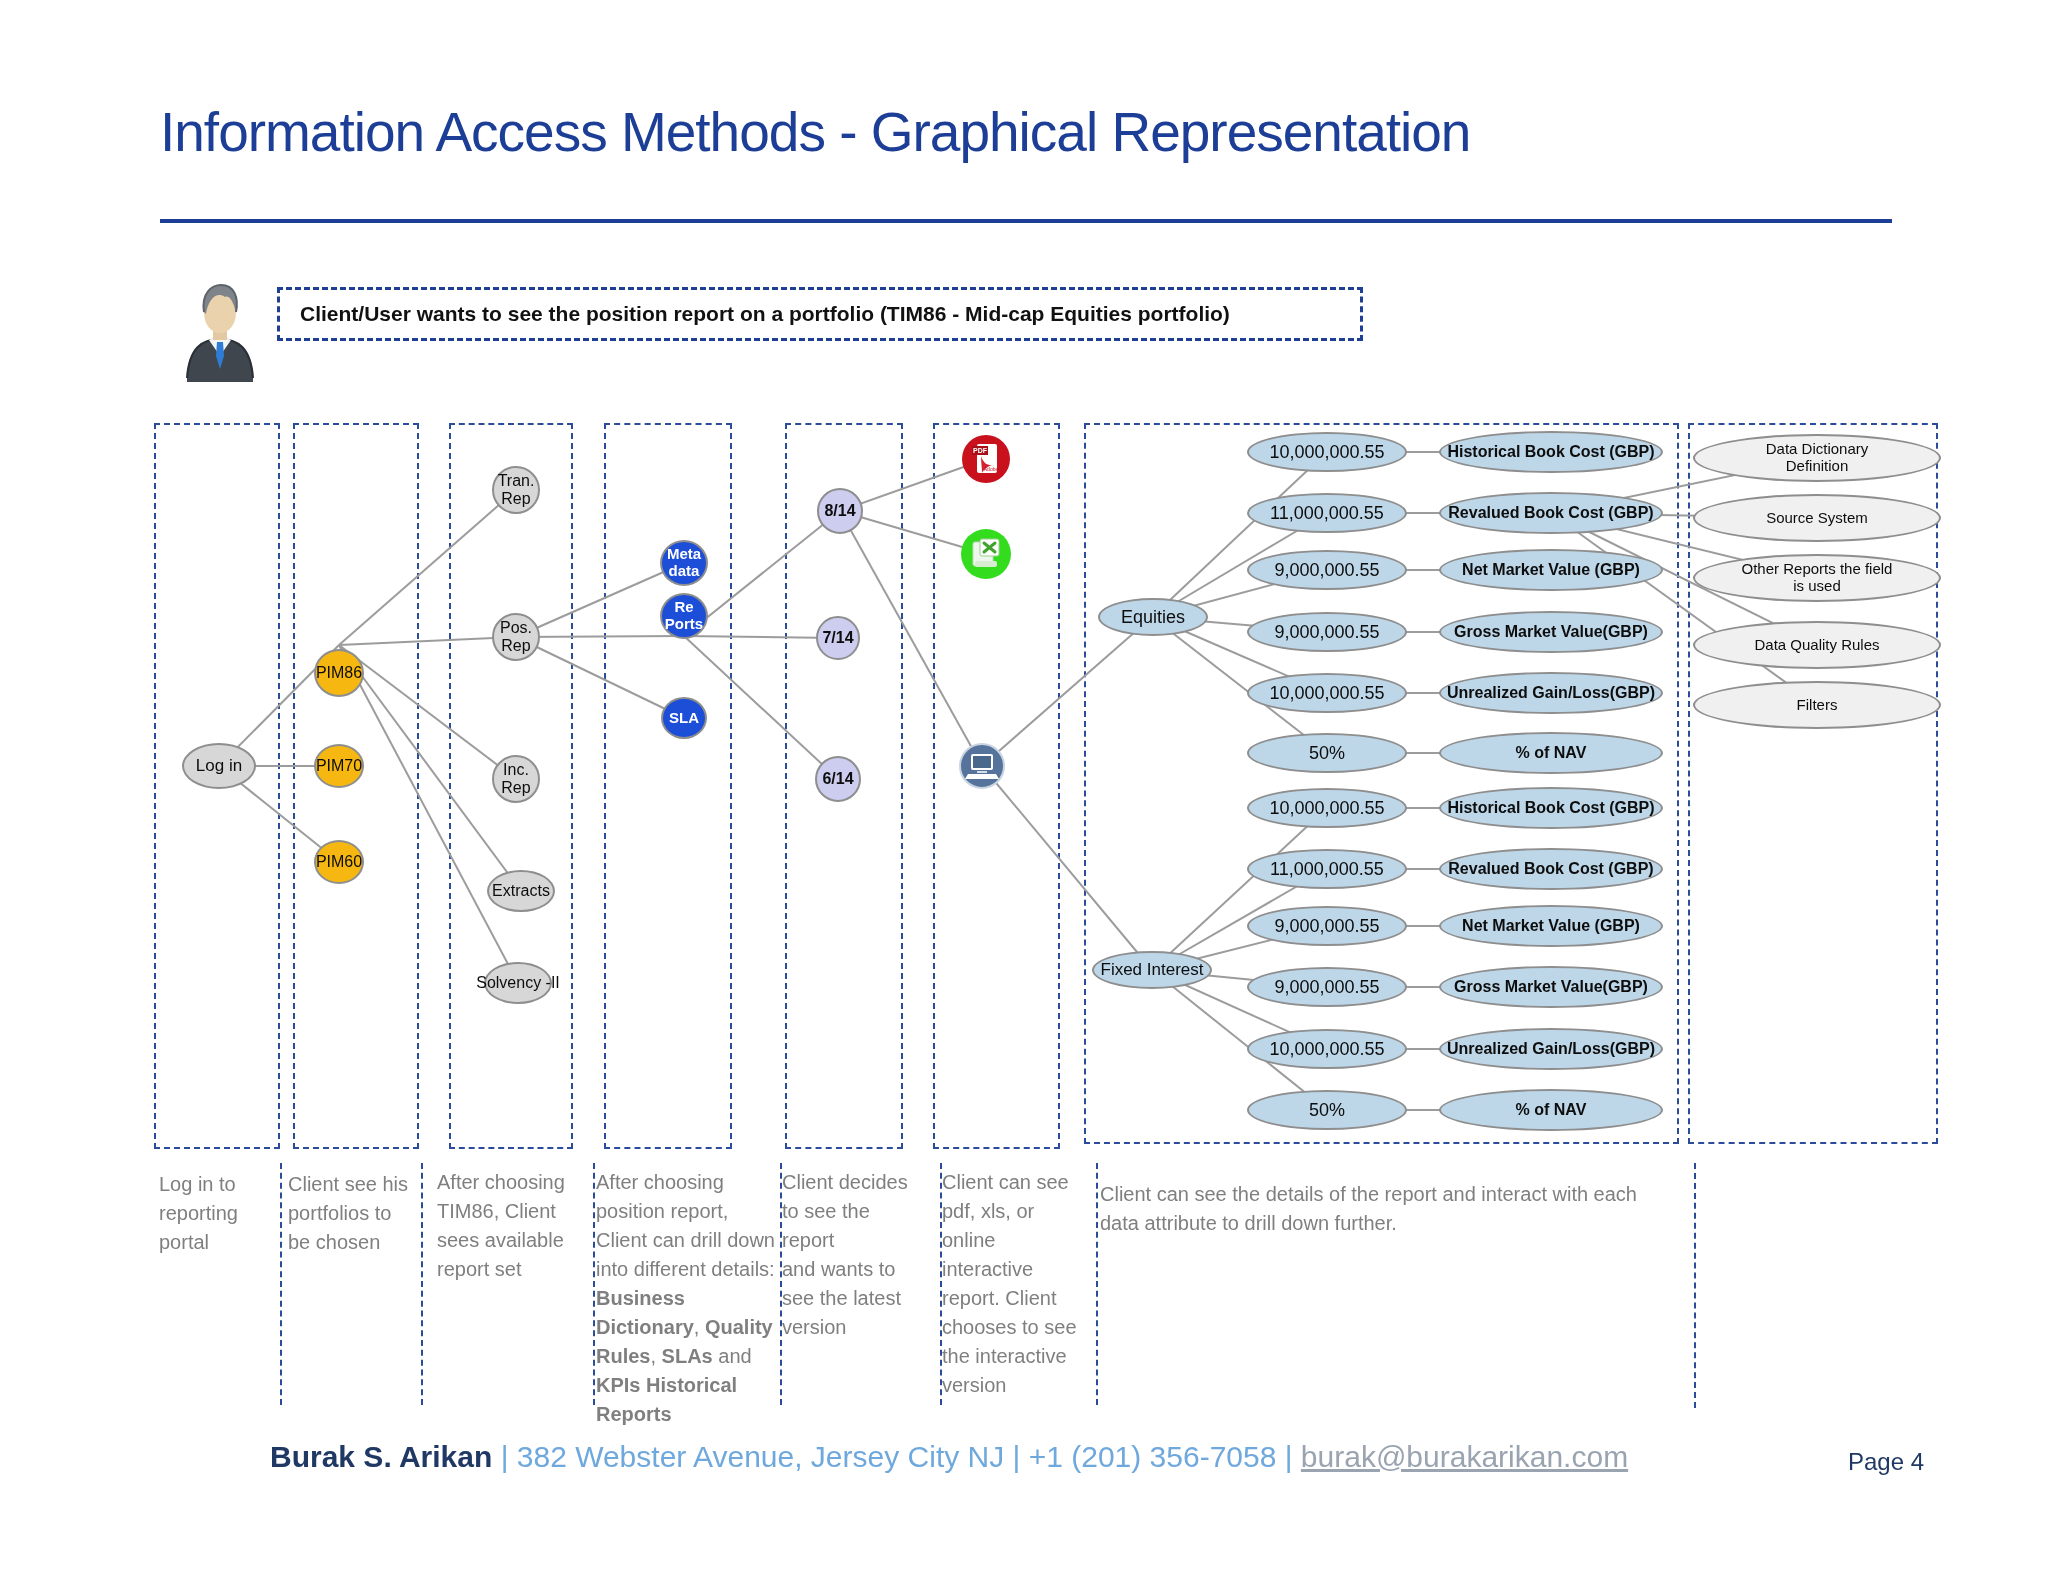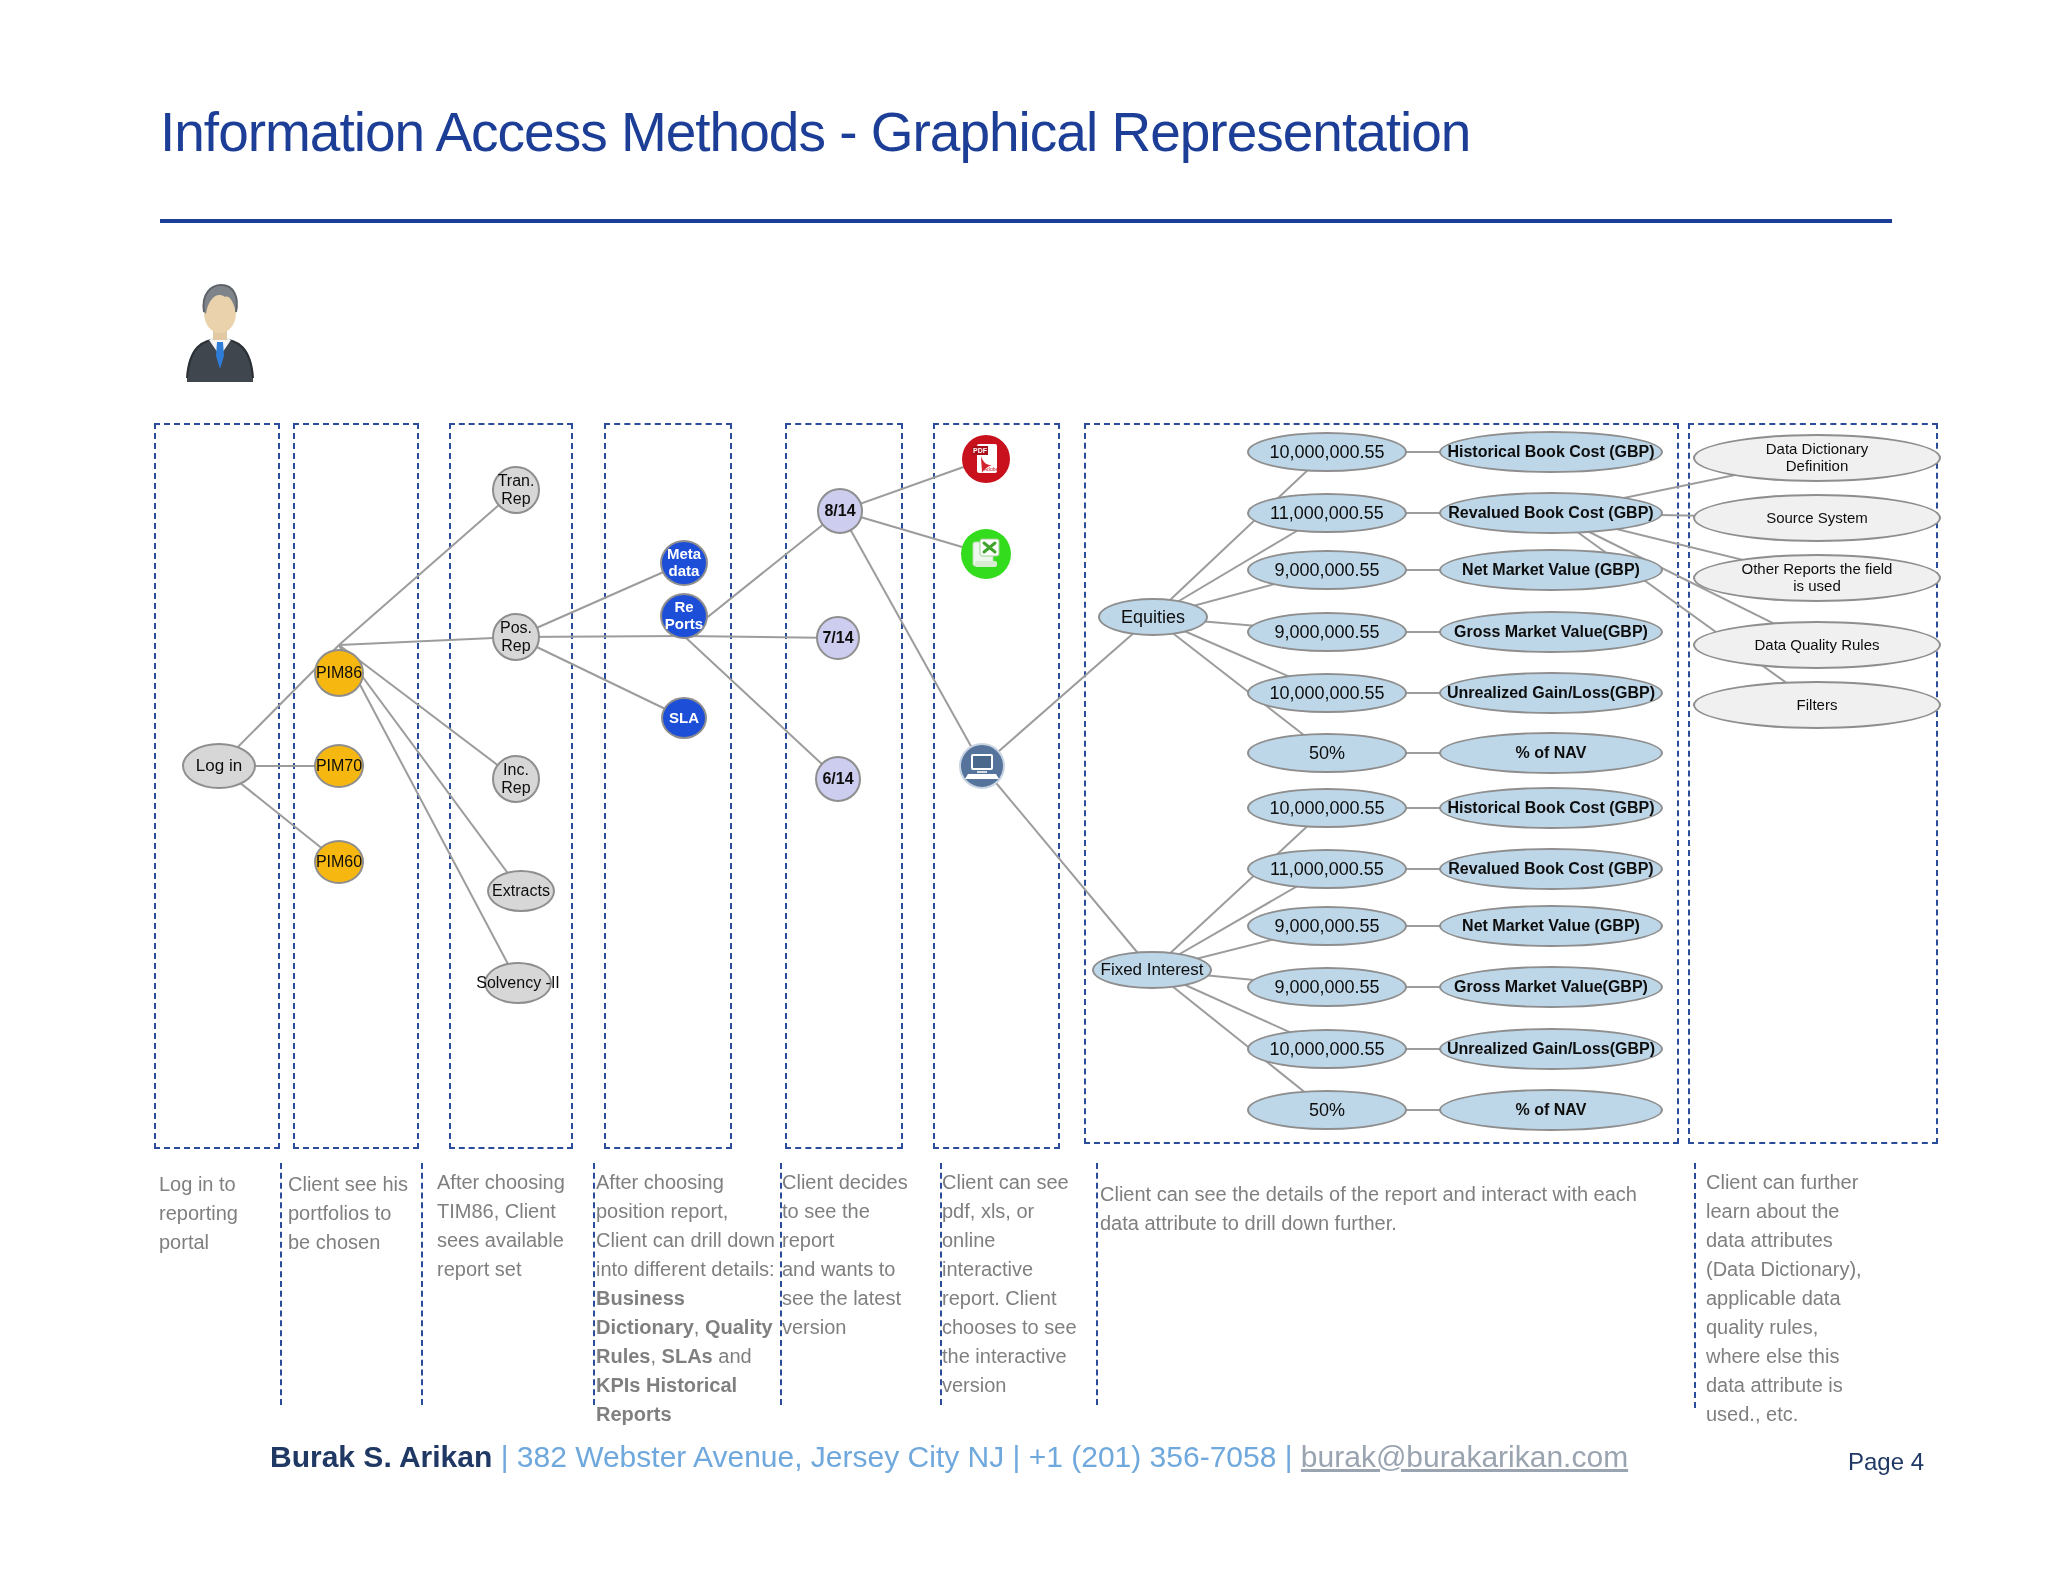--- a/index.html
+++ b/index.html
@@ -54,20 +54,21 @@
       <path d="M7 102 C9 72 22 63 40 63 C58 63 71 72 73 102" fill="none" stroke="#2b3036" stroke-width="2"></path>
       <path d="M29 64 L40 80 L51 64 L47 62 L33 62 Z" fill="#f4f4f4"></path>
       <path d="M37 66 L43 66 L44 80 L40 93 L36 80 Z" fill="#2e7cd6"></path>
       <rect x="33" y="50" width="14" height="14" fill="#e3c9a3"></rect>
       <ellipse cx="40" cy="37" rx="16" ry="20" fill="#ead3ac"></ellipse>
       <path d="M24 36 C21 17 32 9 41 9 C54 9 59 21 56 36 C53 25 49 19 45 21 C37 15 28 23 26 38 Z" fill="#7e848a"></path>
       <path d="M24 36 C21 17 32 9 41 9 C54 9 59 21 56 36" fill="none" stroke="#5d6368" stroke-width="2"></path>
     </svg>
   </div>
 
+  <div class="callout">Client/User wants to see the position report on a portfolio (TIM86 - Mid-cap Equities portfolio)</div>
 
   <div class="stage-box" style="left:154px;top:423px;width:122px;height:722px;"></div>
   <div class="stage-box" style="left:293px;top:423px;width:122px;height:722px;"></div>
   <div class="stage-box" style="left:449px;top:423px;width:120px;height:722px;"></div>
   <div class="stage-box" style="left:604px;top:423px;width:124px;height:722px;"></div>
   <div class="stage-box" style="left:785px;top:423px;width:114px;height:722px;"></div>
   <div class="stage-box" style="left:933px;top:423px;width:123px;height:722px;"></div>
   <div class="stage-box" style="left:1084px;top:423px;width:591px;height:717px;"></div>
   <div class="stage-box" style="left:1688px;top:423px;width:246px;height:717px;"></div>
 
@@ -239,28 +240,19 @@
   <div class="desc" style="left:942px;top:1168px;width:152px;">Client can see
 pdf, xls, or
 online
 interactive
 report. Client
 chooses to see
 the interactive
 version</div>
   <div class="desc" style="left:1100px;top:1180px;width:585px;">Client can see the details of the report and interact with each
 data attribute to drill down further.</div>
-  <div class="desc" style="left:1706px;top:1168px;width:195px;">Client can further
-learn about the
-data attributes
-(Data Dictionary),
-applicable data
-quality rules,
-where else this
-data attribute is
-used., etc.</div>
 
   <div class="footer">
     <span class="name">Burak S. Arikan</span><span class="contact"> | 382 Webster Avenue, Jersey City NJ | +1 (201) 356-7058 | </span><span class="email">burak@burakarikan.com</span>
   </div>
   <div class="page-num">Page 4</div>
 
 </div>
 
 </body></html>

